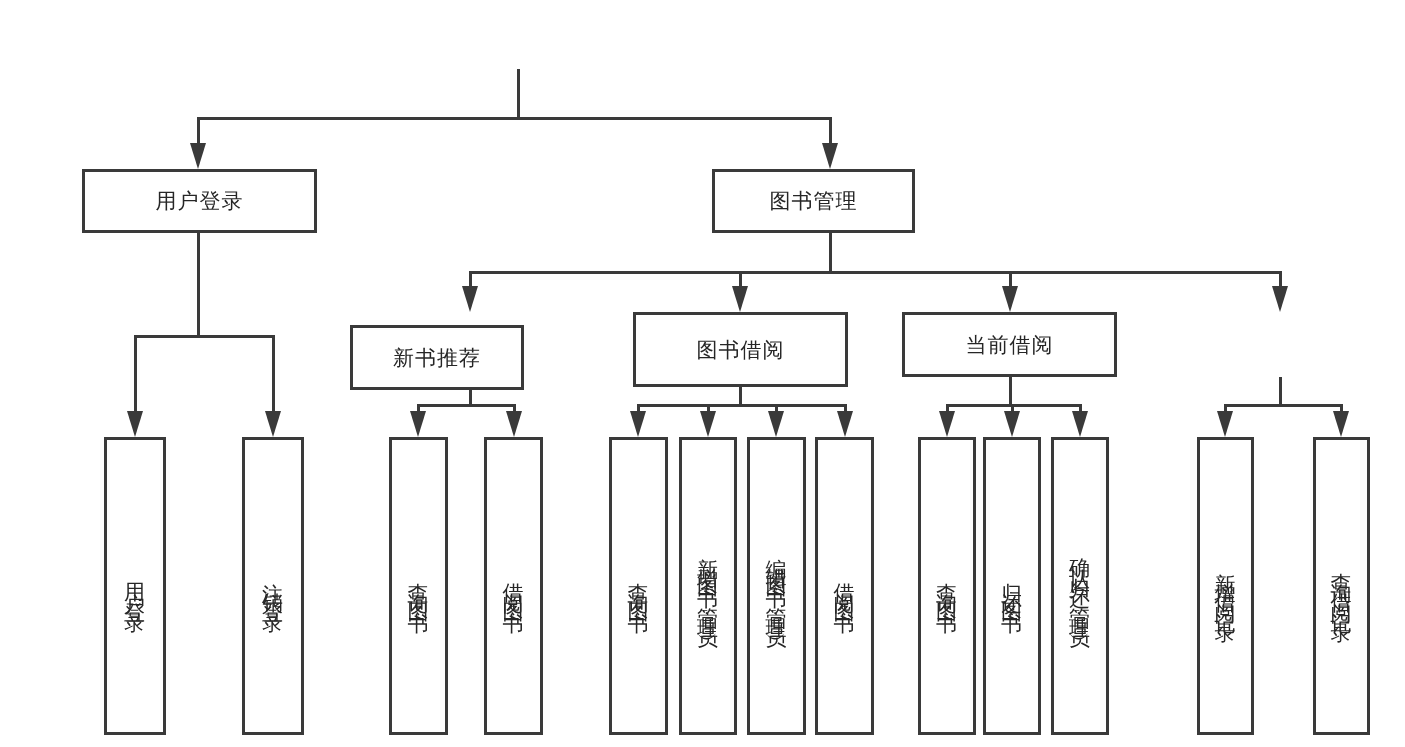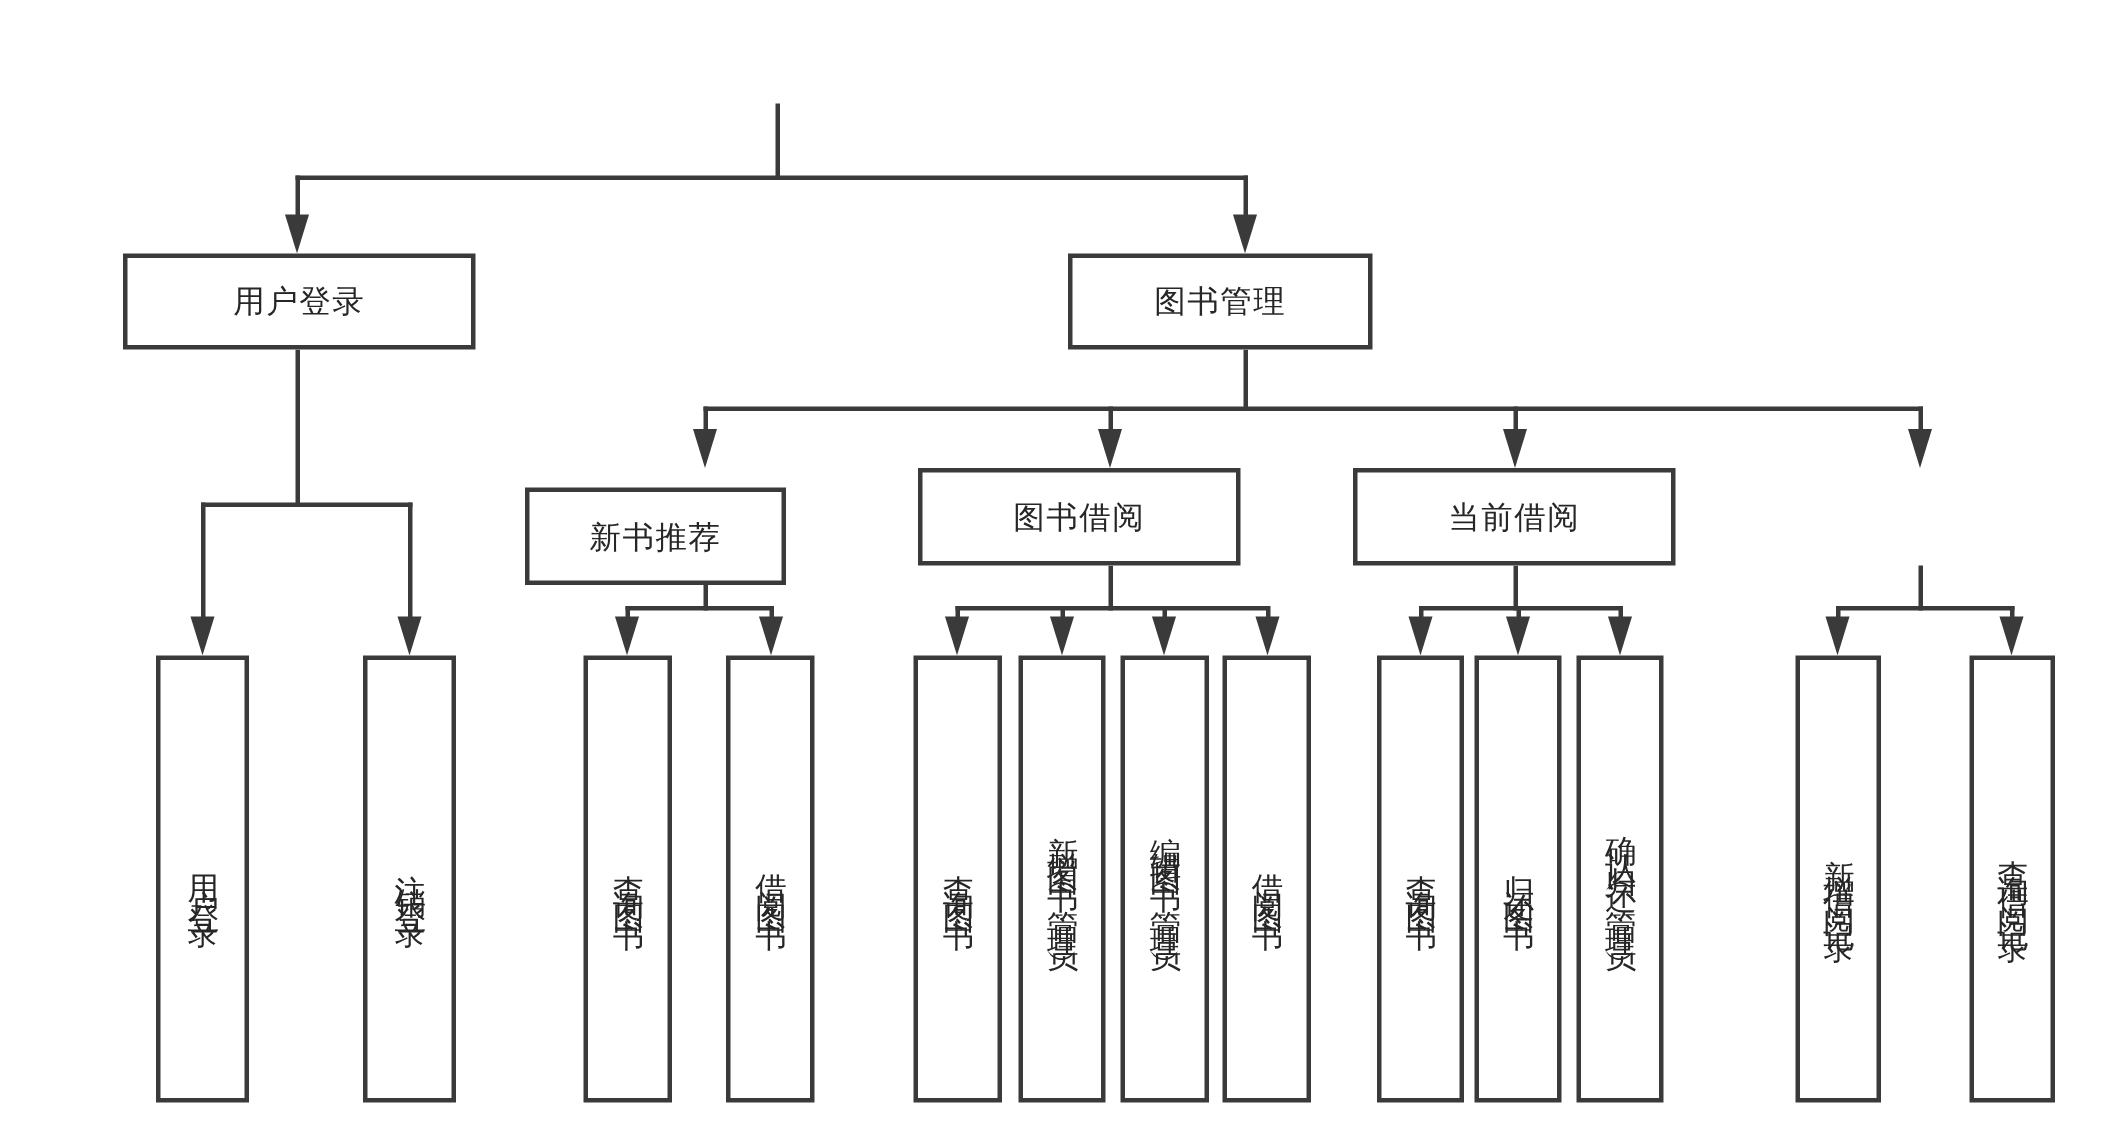--- a/index.html
+++ b/index.html
@@ -67,21 +67,21 @@
   </div>
 
   <div class="node" style="left:712px;top:169px;width:203px;height:64px;">
     <span>图书管理</span>
   </div>
 
   <div class="node" style="left:350px;top:312px;width:174px;height:65px;margin-top:13px;">
     <span>新书推荐</span>
   </div>
 
-  <div class="node" style="left:612px;top:312px;width:215px;height:65px;">
+  <div class="node" style="left:633px;top:312px;width:215px;height:75px;">
     <span>图书借阅</span>
   </div>
 
   <div class="node" style="left:902px;top:312px;width:215px;height:65px;justify-content:center;">
     <span>当前借阅</span>
   </div>
 
 
   <div class="node vert" style="left:104px;top:437px;width:62px;height:298px;">
     <span>用户登录</span>

